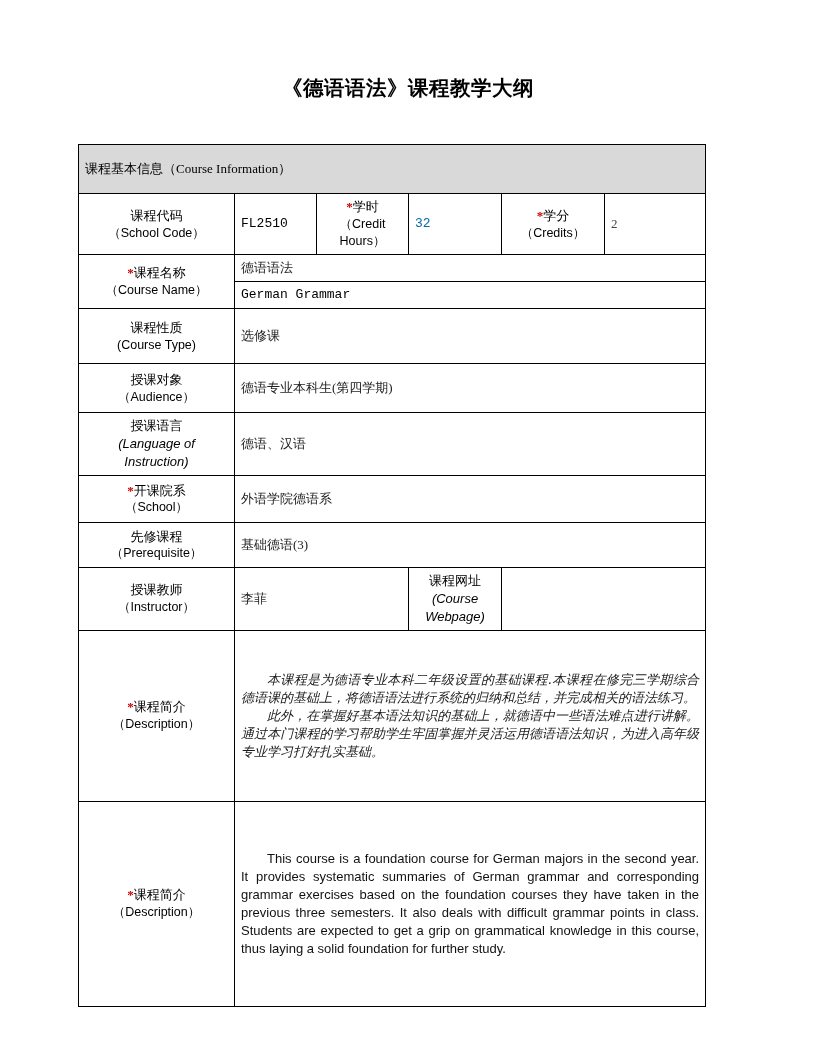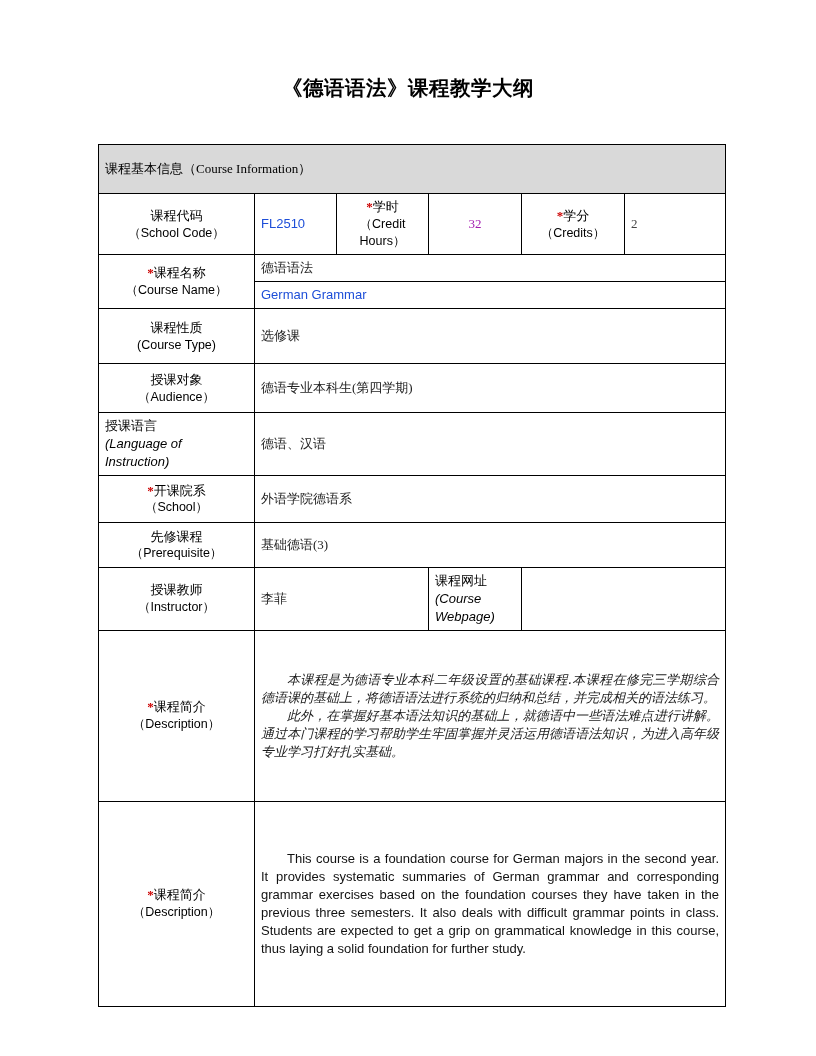--- a/index.html
+++ b/index.html
@@ -27,21 +27,21 @@
     font-size: 20.5px;
     font-weight: bold;
     font-family: "Liberation Serif", "DejaVu Serif", serif;
     margin: 0;
     padding-top: 74px;
     letter-spacing: 0.5px;
   }
   table.info-table {
     border-collapse: collapse;
     width: 627px;
-    margin: 0 0 0 98px;
+    margin: 0 0 0 78px;
     margin-top: 42px;
     table-layout: fixed;
   }
   table.info-table td {
     border: 1px solid #000000;
     padding: 4px 6px;
     vertical-align: middle;
     font-size: 13px;
     line-height: 1.38;
   }
@@ -70,28 +70,28 @@
     color: #cc0000;
     font-weight: bold;
   }
   .val {
     text-align: left;
     padding-left: 10px;
     font-size: 14px;
     color: #222222;
   }
   .val-mono {
-    font-family: Liberation Sans, sans-serif;
+    font-family: Liberation Mono, monospace;
     font-size: 13px;
-    color: #1d4ed8;
+    color: #000000;
   }
   .val-center {
-    text-align: center;
-    color: #a21caf;
+    color: #0369a1;
     font-size: 14px;
+    font-family: Liberation Mono, monospace;
   }
   .val-left-num {
     text-align: left;
     padding-left: 8px;
     color: #444444;
     font-size: 14px;
   }
   .desc-cell-zh {
     padding: 10px 12px 10px 12px;
     font-family: "DejaVu Serif", "Liberation Serif", serif;
@@ -115,20 +115,21 @@
   }
   .desc-cell-en p {
     margin: 0;
     text-indent: 2em;
   }
   .lbl-desc {
     text-align: center;
     vertical-align: middle;
   }
   .lang-lbl {
+    text-align: center;
     font-size: 12.5px;
     line-height: 1.45;
   }
   .lang-lbl .zh { font-family: "Liberation Serif", "DejaVu Serif", serif; font-size:13px;}
   .lang-lbl .en { font-family: "Liberation Sans", "DejaVu Sans", sans-serif; font-size: 13px; display:block;font-style:italic;}
 </style>
 </head>
 <body>
 
 <div class="page">

